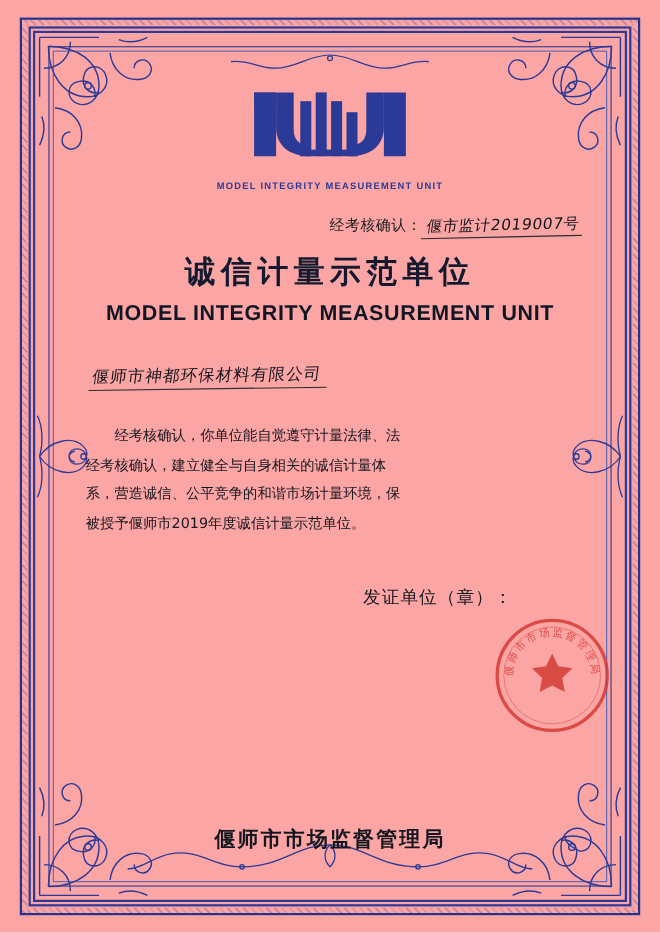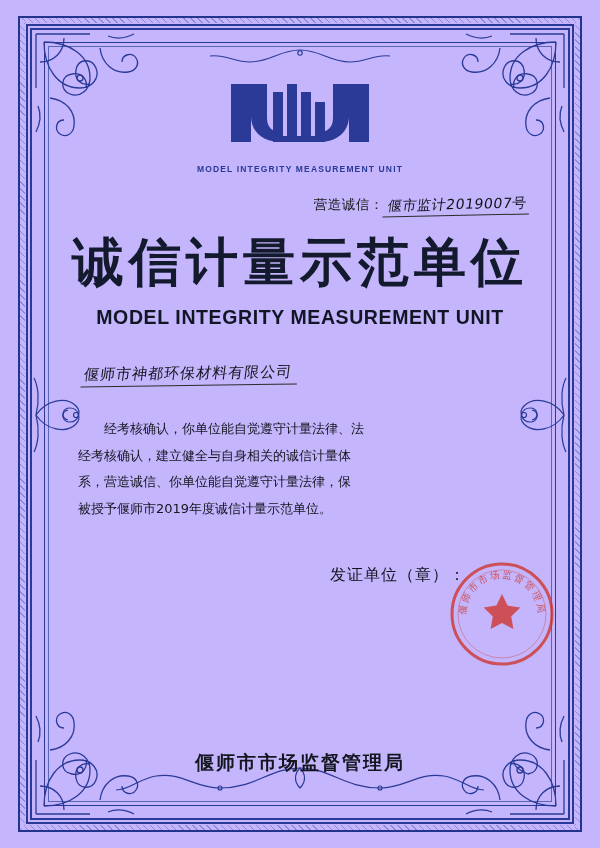--- a/index.html
+++ b/index.html
@@ -10,21 +10,21 @@
   body {
     width: 600px;
     height: 848px;
     font-family: "DejaVu Sans", "Liberation Sans", sans-serif;
     overflow: hidden;
   }
   .certificate {
     position: relative;
     width: 600px;
     height: 848px;
-    background: #c4b5fd;
+    background: #fca5a5;
     box-sizing: border-box;
   }
 
   
   .border-outer {
     position: absolute;
     left: 18px;
     top: 16px;
     right: 18px;
     bottom: 16px;
@@ -162,21 +162,21 @@
     color: #12131a;
     border-bottom: 1px solid #2b2b2b;
     padding: 0 4px 1px 4px;
     transform: skewX(-9deg) rotate(-1.2deg);
     letter-spacing: 0.5px;
   }
 
   .title-cn {
     margin-top: 12px;
     text-align: center;
-    font-size: 52px;
+    font-size: 28px;
     font-weight: bold;
     letter-spacing: 5px;
     color: #131a2e;
     font-family: "DejaVu Sans", sans-serif;
   }
   .title-en {
     margin-top: 8px;
     text-align: center;
     font-size: 19.5px;
     font-weight: bold;
@@ -363,34 +363,34 @@
           <rect x="62" y="10" width="10" height="58"></rect>
           <rect x="76" y="18" width="10" height="50"></rect>
           <rect x="90" y="28" width="10" height="40"></rect>
           <rect x="48" y="62" width="52" height="6"></rect>
         </svg>
       </div>
       <div class="logo-sub">MODEL INTEGRITY MEASUREMENT UNIT</div>
     </div>
 
     <div class="cert-no-row">
-      <span class="cert-no-label">营造诚信：</span><span class="cert-no-value">偃市监计2019007号</span>
+      <span class="cert-no-label">经考核确认：</span><span class="cert-no-value">偃市监计2019007号</span>
     </div>
 
     <div class="title-cn">诚信计量示范单位</div>
     <div class="title-en">MODEL INTEGRITY MEASUREMENT UNIT</div>
 
     <div class="recipient-row">
       <span class="recipient-name">偃师市神都环保材料有限公司</span>
     </div>
 
     <div class="body-text">
       <p class="indent">经考核确认，你单位能自觉遵守计量法律、法</p>
       <p>经考核确认，建立健全与自身相关的诚信计量体</p>
-      <p>系，营造诚信、你单位能自觉遵守计量法律，保</p>
+      <p>系，营造诚信、公平竞争的和谐市场计量环境，保</p>
       <p>被授予偃师市2019年度诚信计量示范单位。</p>
     </div>
 
     <div class="issuer-row">发证单位（章）：</div>
   </div>
 
   <div class="seal">
     <svg width="108" height="108" viewBox="0 0 108 108" fill="none">
       <circle cx="54" cy="54" r="50" stroke="#d0342c" stroke-width="3"></circle>
       <circle cx="54" cy="54" r="44" stroke="#d0342c" stroke-width="0.8" opacity="0.6"></circle>

